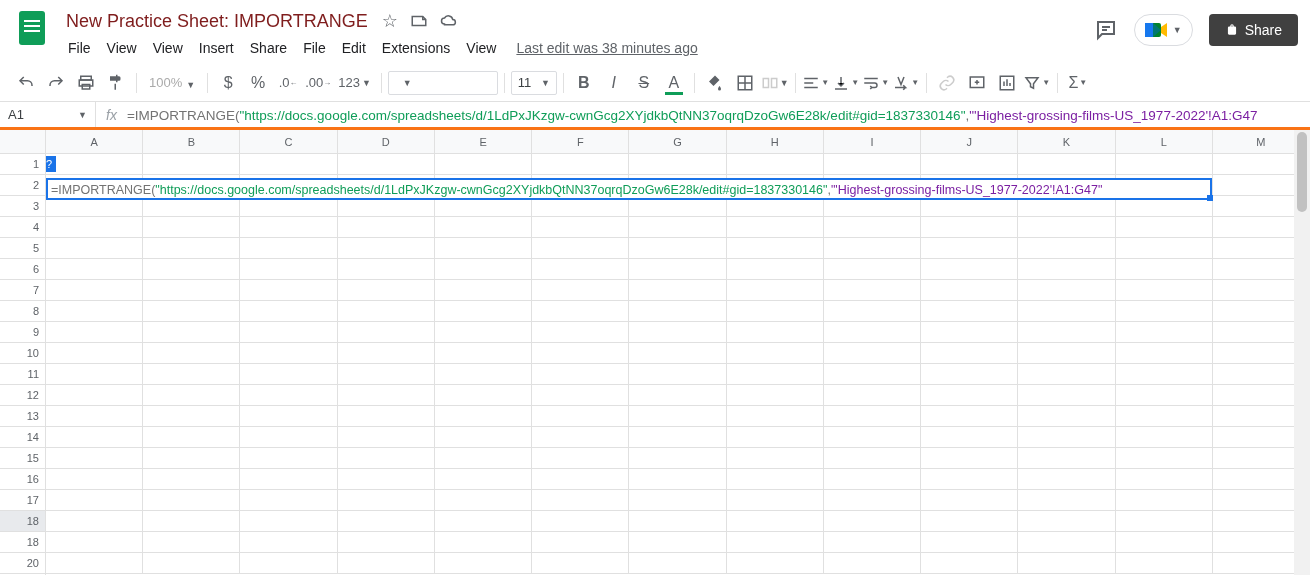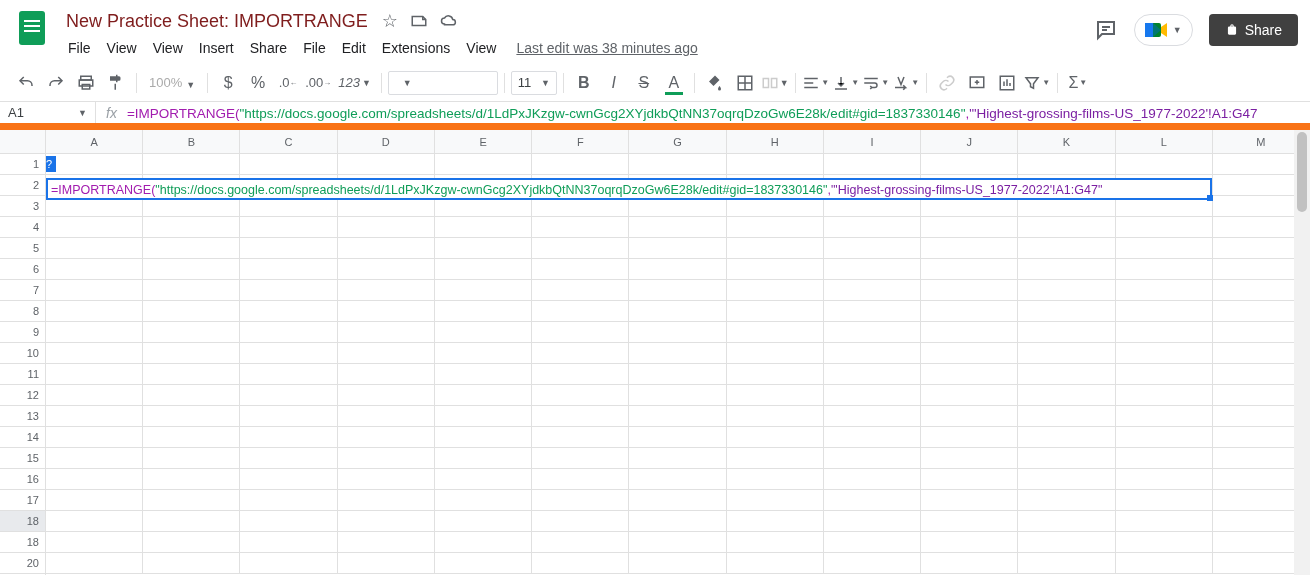--- a/index.html
+++ b/index.html
@@ -31,25 +31,25 @@
 .tb-combo { display: flex; align-items: center; border: 1px solid #dadce0; border-radius: 2px; height: 24px; padding: 0 6px; gap: 8px; font-size: 13px; color: #3c4043; cursor: pointer; }
 .tb-wide { width: 110px; }
 .tb-fontsize { width: 46px; justify-content: space-between; }
 .tb-bold { font-weight: bold; }
 .tb-italic { font-style: italic; }
 .tb-strike { text-decoration: line-through; }
 .tb-text-color { position: relative; }
 .tb-text-color::after { content: ''; position: absolute; bottom: 2px; left: 5px; right: 5px; height: 3px; background: #0f9d58; }
 
 
-.formula-row { display: flex; align-items: center; height: 28px; border-bottom: 7px solid #f97316; }
+.formula-row { display: flex; align-items: center; height: 28px; border-bottom: 3px solid #f97316; }
 .name-box { width: 96px; height: 100%; border-right: 1px solid #e0e0e0; display: flex; align-items: center; padding: 0 8px; font-size: 13px; color: #3c4043; justify-content: space-between; }
 .fx-label { font-style: italic; color: #9aa0a6; padding: 0 10px; font-size: 14px; }
 .formula-bar { flex: 1; font-family: "Consolas", monospace; font-size: 13.5px; color: #202124; white-space: nowrap; overflow: hidden; }
-.fm-func { color: #a21caf; }
+.fm-func { color: #737373; }
 .fm-str { color: #0f9d58; }
 .fm-arg2 { color: #7b1fa2; }
 
 
 .grid-wrap { display: flex; height: calc(575px - 64px - 38px - 28px); }
 .row-headers { width: 46px; border-right: 1px solid #e0e0e0; }
 .corner { height: 24px; background: #f8f9fa; border-bottom: 1px solid #e0e0e0; }
 .row-h { height: 21px; display: flex; align-items: center; justify-content: flex-end; padding-right: 6px; font-size: 11px; color: #5f6368; border-bottom: 1px solid #e0e0e0; background: #fff; }
 .row-h.hover { background: #e8eaed; }
 .cols { flex: 1; overflow: hidden; position: relative; }
@@ -161,21 +161,21 @@
   <span class="tb-sep"></span>
   <span class="tb-zoom">
       <span>100%</span> 
       <span class="caret">▼</span>
     </span>
   <span class="tb-sep"></span>
   <span class="tb-btn">$</span>
   <span class="tb-btn">%</span>
   <span class="tb-btn" style="font-size:13px;">.0<sub style="font-size:8px;">←</sub></span>
   <span class="tb-btn" style="font-size:13px;">.00<sub style="font-size:8px;">→</sub></span>
-  <span class="tb-btn" style="width:auto;padding:0 4px;font-size:13px;font-style:italic;">
+  <span class="tb-btn" style="width:auto;padding:0 4px;font-size:13px;">
       <span>123</span>
       <span class="caret" style="margin-left:2px;">▼</span>
     </span>
   <span class="tb-sep"></span>
   <div class="tb-combo tb-wide">
       <span></span>
       <span class="caret">▼</span>
     </div>
   <span class="tb-sep"></span>
   <div class="tb-combo tb-fontsize">

